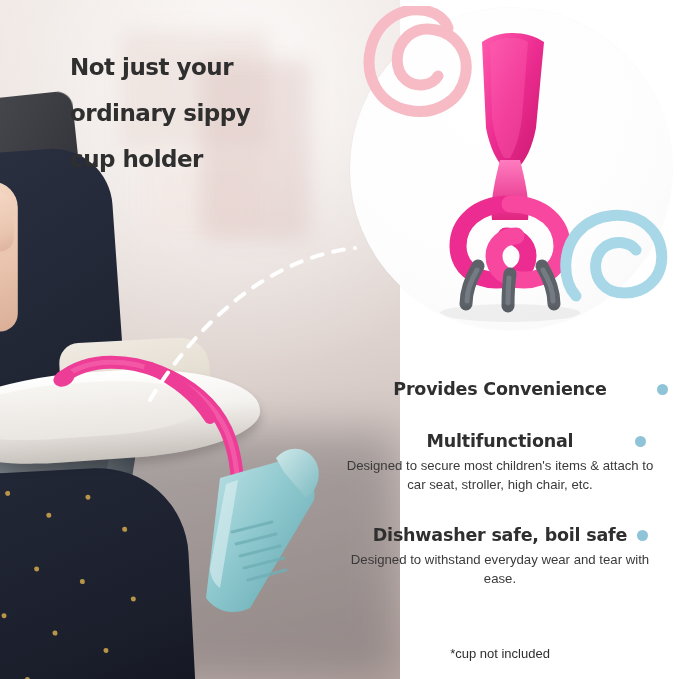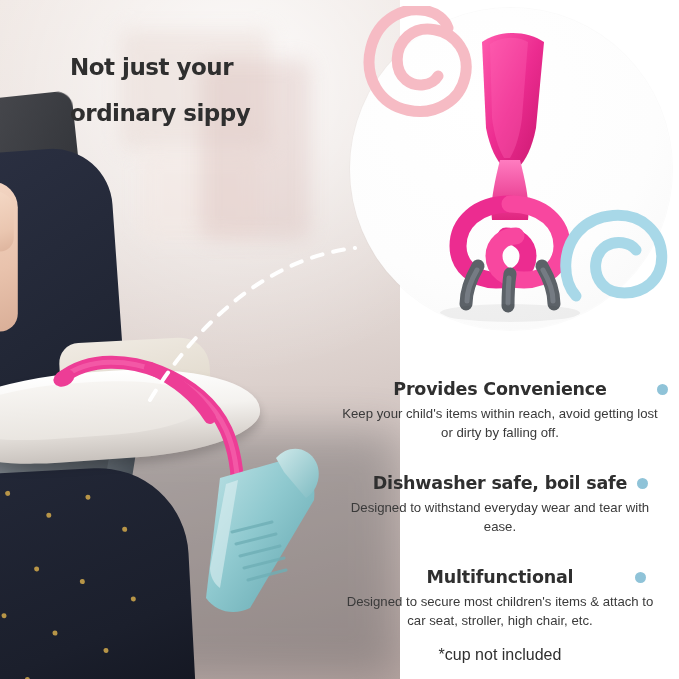--- a/index.html
+++ b/index.html
@@ -218,21 +218,21 @@
   .f2 .bullet { right: 22px; }
   .f3 .bullet { right: 24px; }
 
   .footnote {
     position: absolute;
     left: 330px;
     top: 646px;
     width: 340px;
     text-align: center;
     font-family: "Liberation Sans", sans-serif;
-    font-size: 16px;
+    font-size: 13px;
     color: #2f2f2f;
   }
 </style>
 </head>
 <body>
 
 <div class="page">
 
   <div class="photo">
     <div class="photo-bg"></div>
@@ -367,39 +367,39 @@
         <path d="M193,262 C200,274 203,284 203,293"></path>
       </g>
 
       <ellipse cx="160" cy="305" rx="70" ry="9" fill="#000000" opacity=".05"></ellipse>
     </svg>
   </div>
 
   <div class="headline">
     <span class="l1">Not just your</span>
     <span class="l2">ordinary sippy</span>
+    <span class="l3">cup holder</span>
   </div>
 
   <div class="features">
 
     <div class="feature f1">
       <div class="feature-title">Provides Convenience</div>
       <span class="bullet"></span>
-      <div class="feature-desc">Keep your child's items within reach, avoid getting lost or dirty by falling off.</div>
+    </div>
+
+    <div class="feature f3">
+      <div class="feature-title">Multifunctional</div>
+      <span class="bullet"></span>
+      <div class="feature-desc">Designed to secure most children's items &amp; attach to car seat, stroller, high chair, etc.</div>
     </div>
 
     <div class="feature f2">
       <div class="feature-title">Dishwasher safe, boil safe</div>
       <span class="bullet"></span>
       <div class="feature-desc">Designed to withstand everyday wear and tear with ease.</div>
     </div>
 
-    <div class="feature f3">
-      <div class="feature-title">Multifunctional</div>
-      <span class="bullet"></span>
-      <div class="feature-desc">Designed to secure most children's items &amp; attach to car seat, stroller, high chair, etc.</div>
-    </div>
-
   </div>
 
   <div class="footnote">*cup not included</div>
 
 </div>
 
 </body></html>

